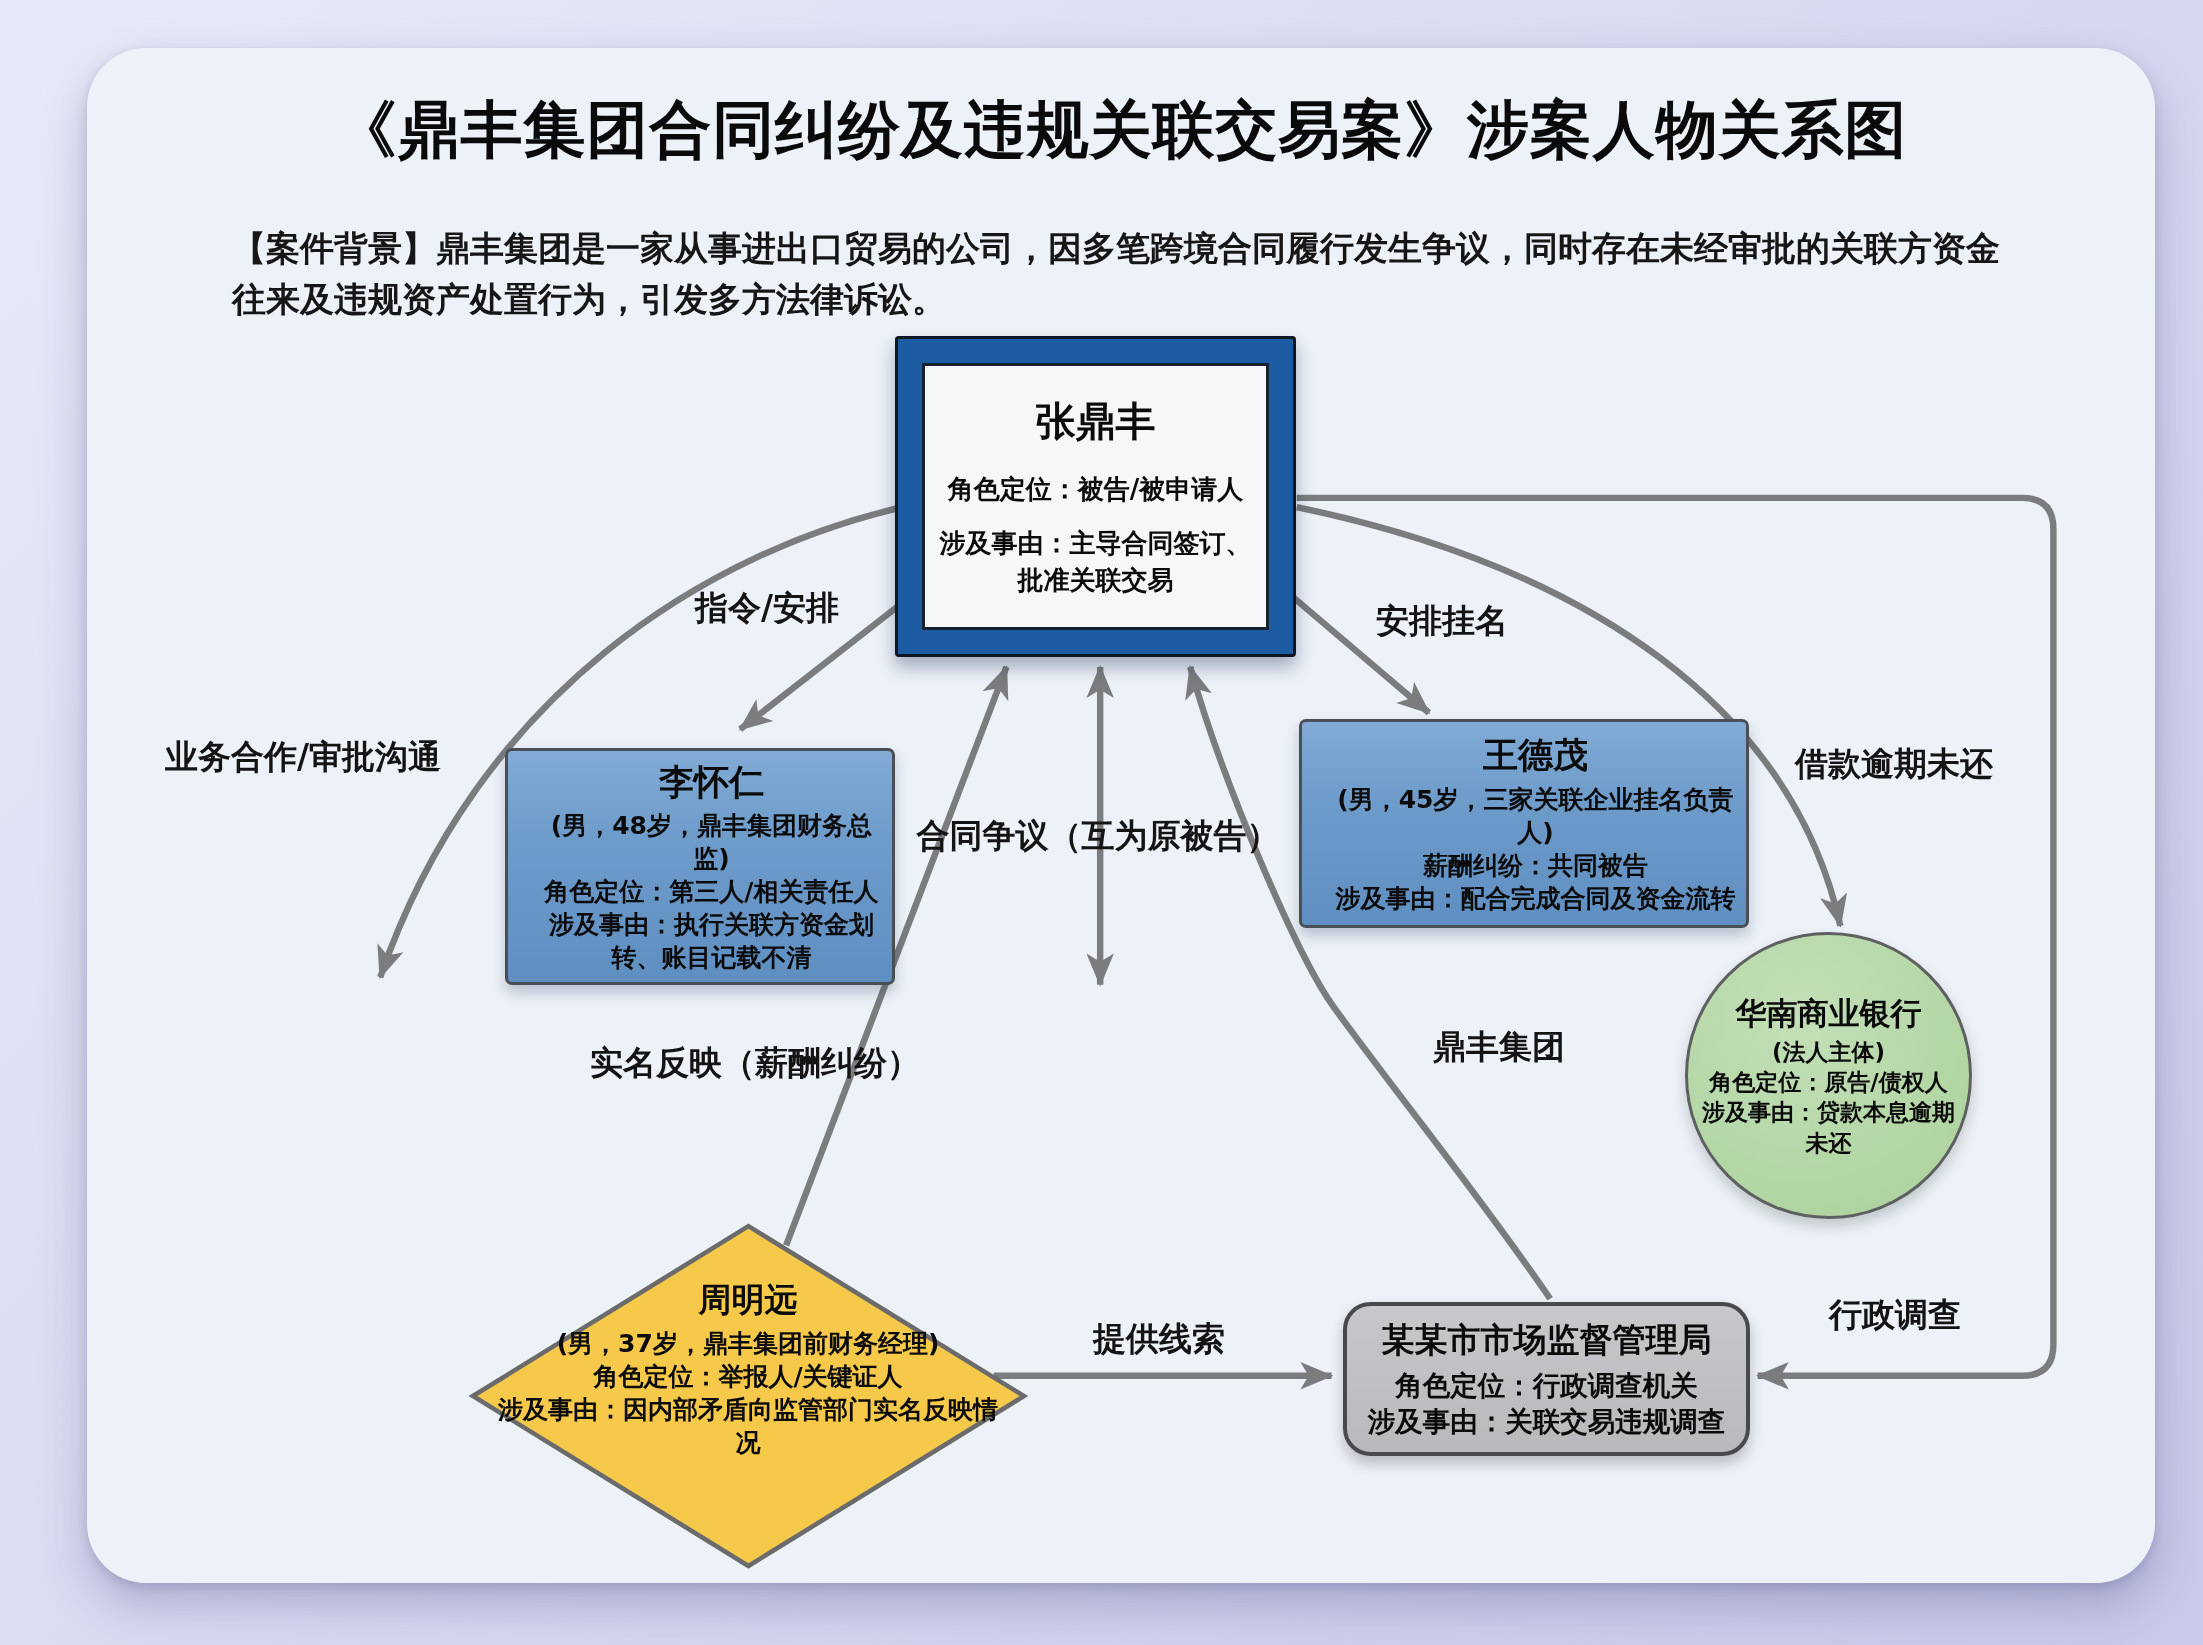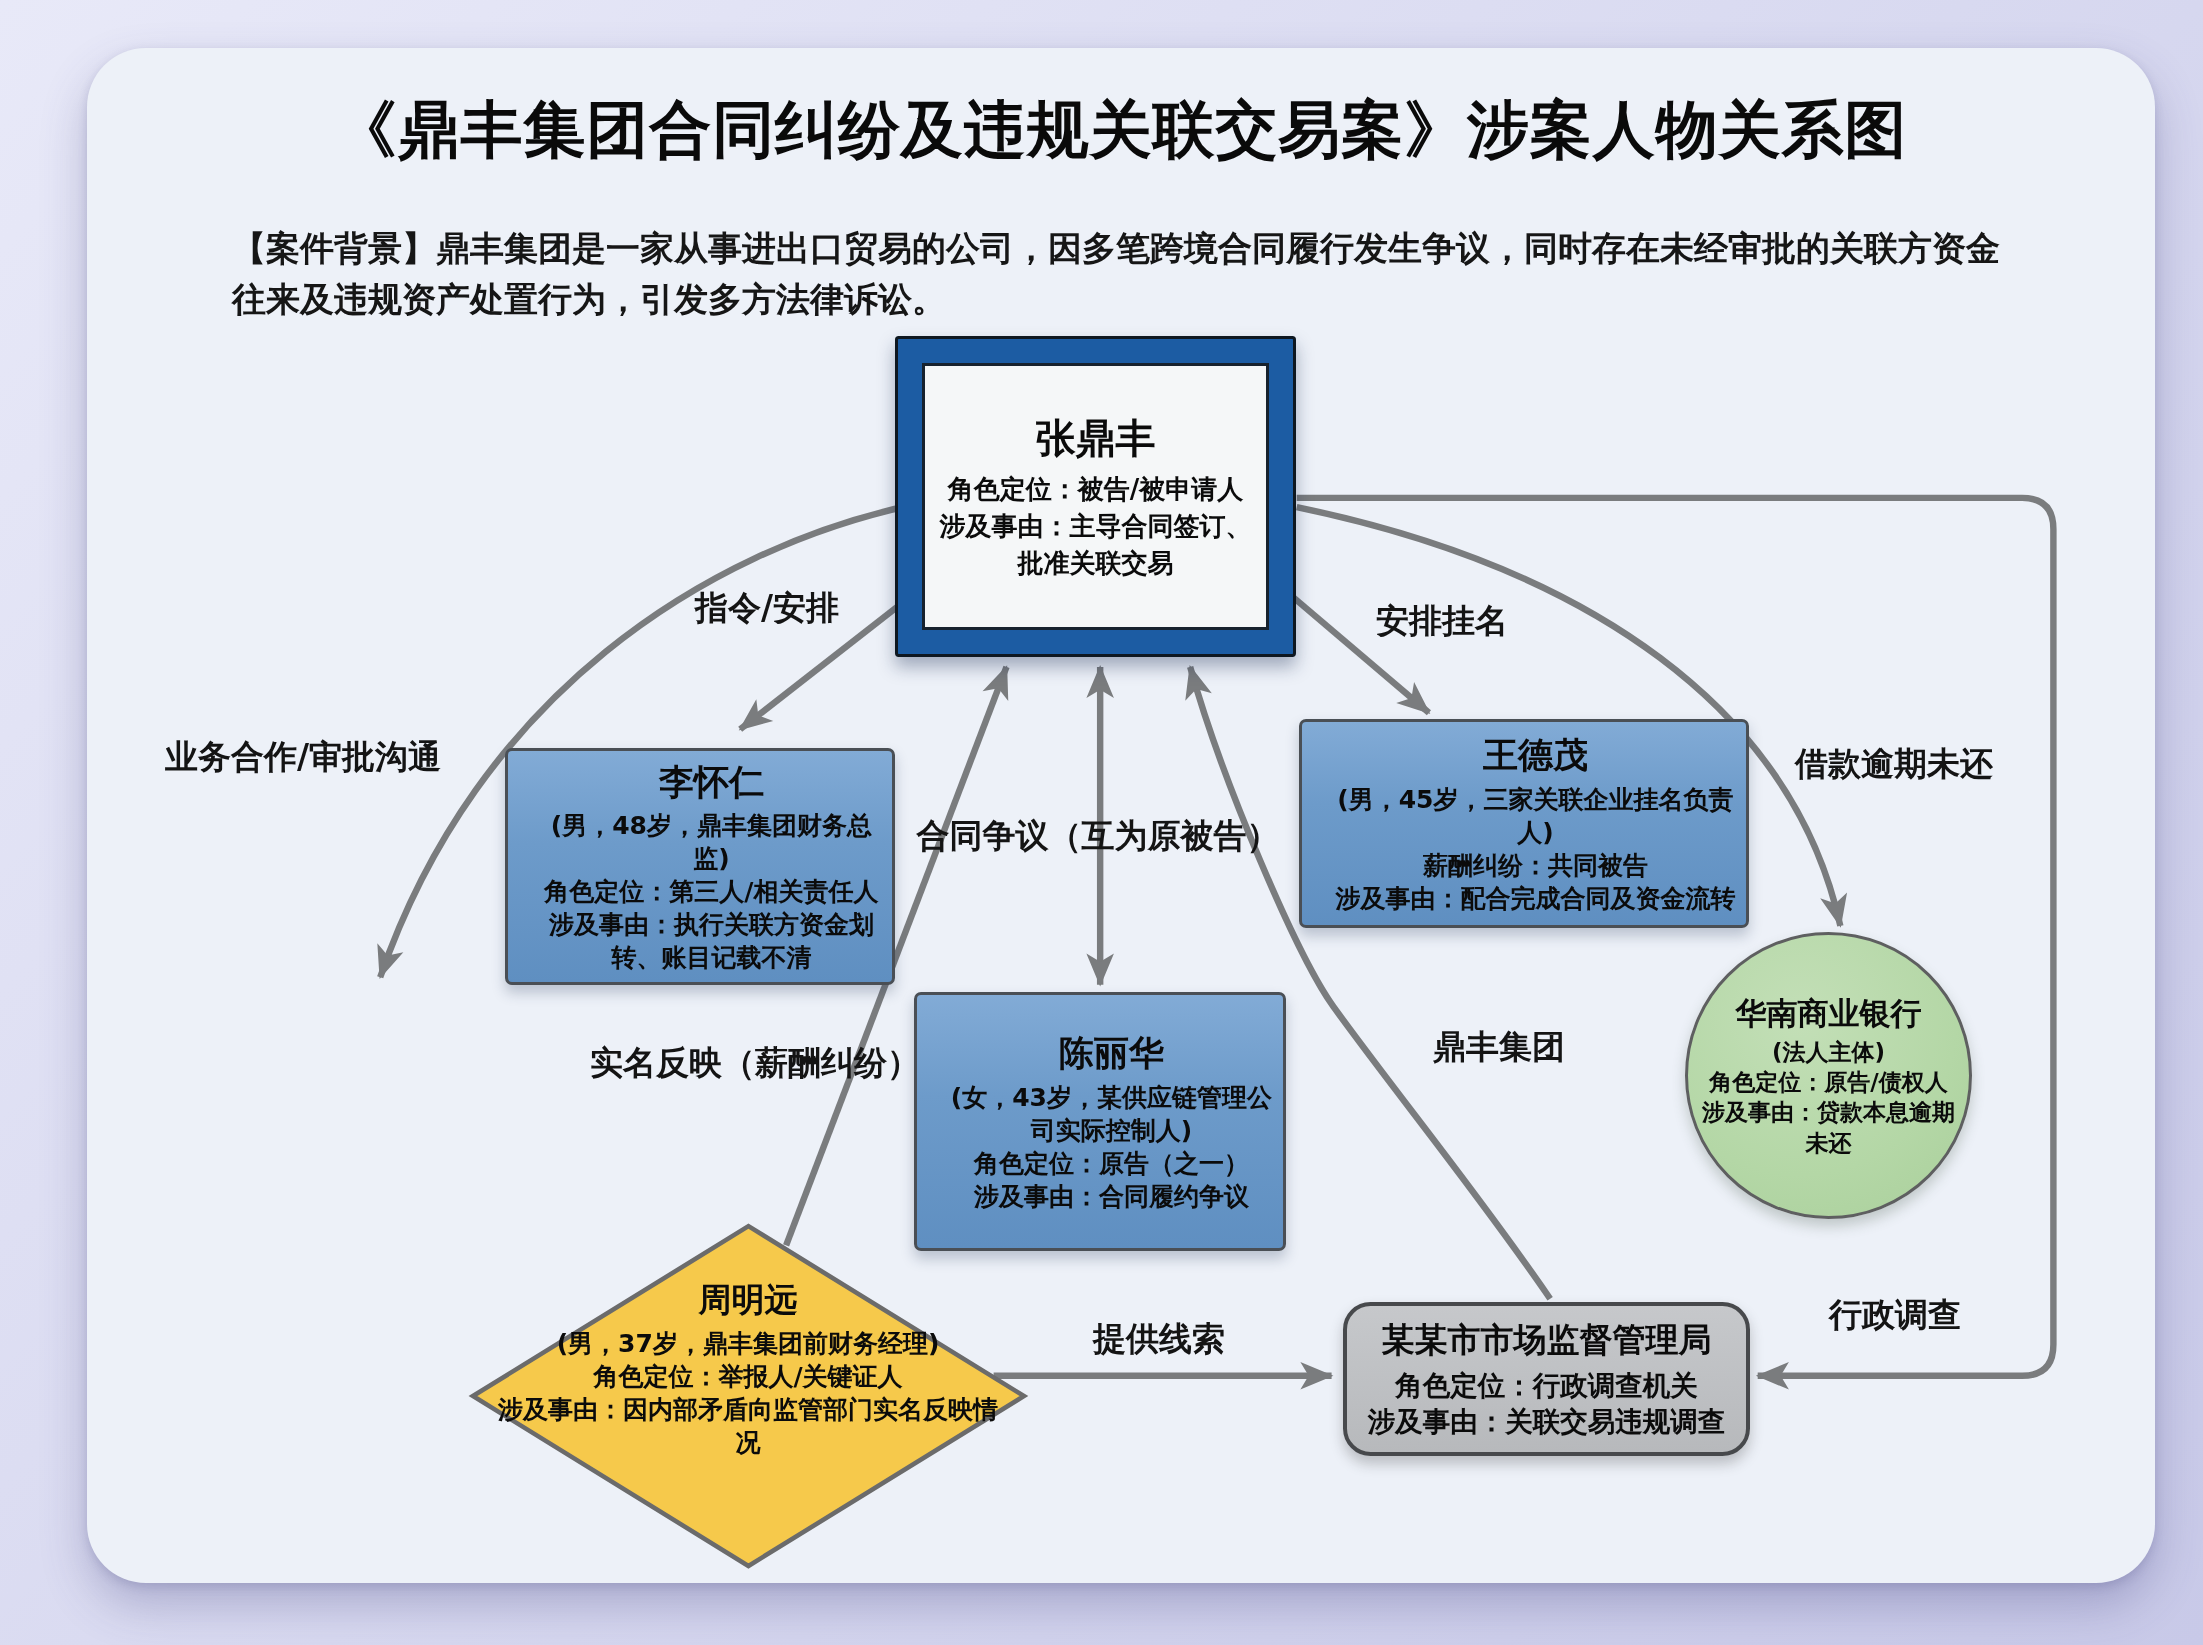--- a/index.html
+++ b/index.html
@@ -43,21 +43,21 @@
 
   #node-zhang{
     background:#1c5ca3;border:3.7px solid #0e1720;border-radius:3.7px;
     padding:24px;box-shadow:0 9.2px 16.5px rgba(20,40,80,.35);
     display:flex;
   }
   #node-zhang .inner{
     box-sizing:border-box;width:100%;height:100%;
     background:#f5f7f8;border:3.7px solid #17222e;
     display:flex;flex-direction:column;justify-content:center;align-items:center;
-    text-align:center;padding:5.5px 7.3px;
+    text-align:center;padding:5.5px 7.3px;gap:17px;
   }
   #node-zhang .nname{font-size:40px;margin-bottom:5.5px;}
   #node-zhang .nline{font-size:26px;line-height:1.42;}
 
   #node-li .nname,#node-wang .nname,#node-zhao .nname,#node-chen .nname{font-size:35px;margin-bottom:3.7px;}
   #node-li .nline{font-size:25px;}
   #node-wang .nline{font-size:25px;}
   #node-zhao .nline{font-size:24px;}
   #node-chen .nline{font-size:25px;}
 
@@ -140,26 +140,20 @@
   </div>
 
   <div class="node blue" id="node-wang" style="left:1299px;top:719px;width:450px;height:209px">
     <div class="nname">王德茂</div>
     <div class="nline">(男，45岁，三家关联企业挂名负责人)</div>
     <div class="nline">薪酬纠纷：共同被告</div>
     <div class="nline">涉及事由：配合完成合同及资金流转</div>
   </div>
 
 
-  <div class="node blue" id="node-chen" style="left:914px;top:992px;width:372px;height:259px">
-    <div class="nname">陈丽华</div>
-    <div class="nline">(女，43岁，某供应链管理公司实际控制人)</div>
-    <div class="nline">角色定位：原告（之一）</div>
-    <div class="nline">涉及事由：合同履约争议</div>
-  </div>
 
   <div class="node" id="node-bank" style="left:1685px;top:932px;width:287px;height:287px">
     <div class="nname">华南商业银行</div>
     <div class="nline">(法人主体)</div>
     <div class="nline">角色定位：原告/债权人</div>
     <div class="nline">涉及事由：贷款本息逾期未还</div>
   </div>
 
   <div id="node-zhou-text">
     <div class="nname">周明远</div>

